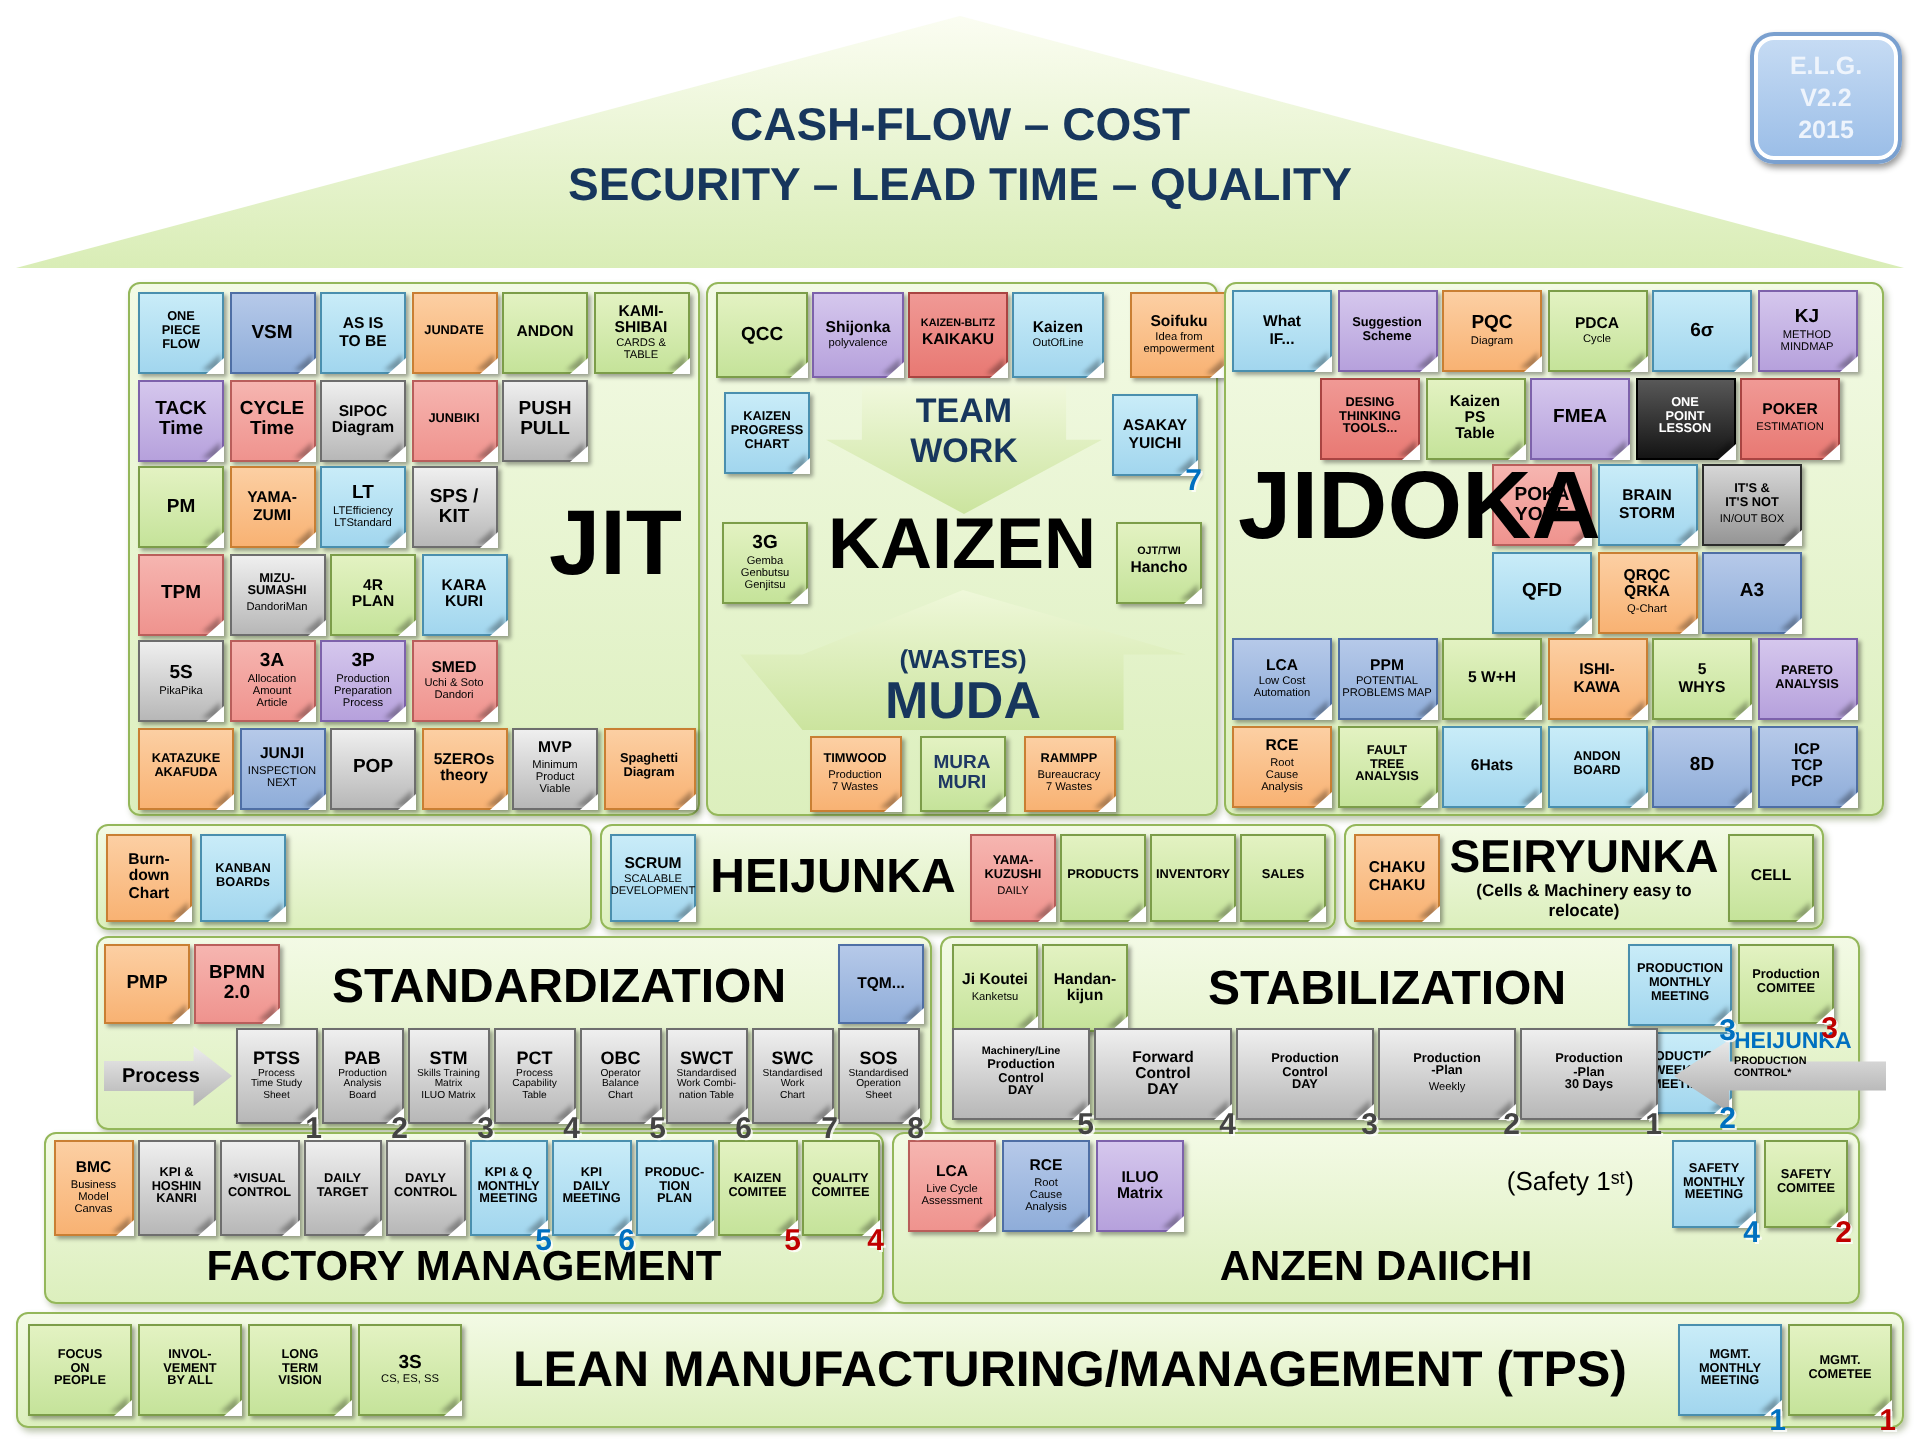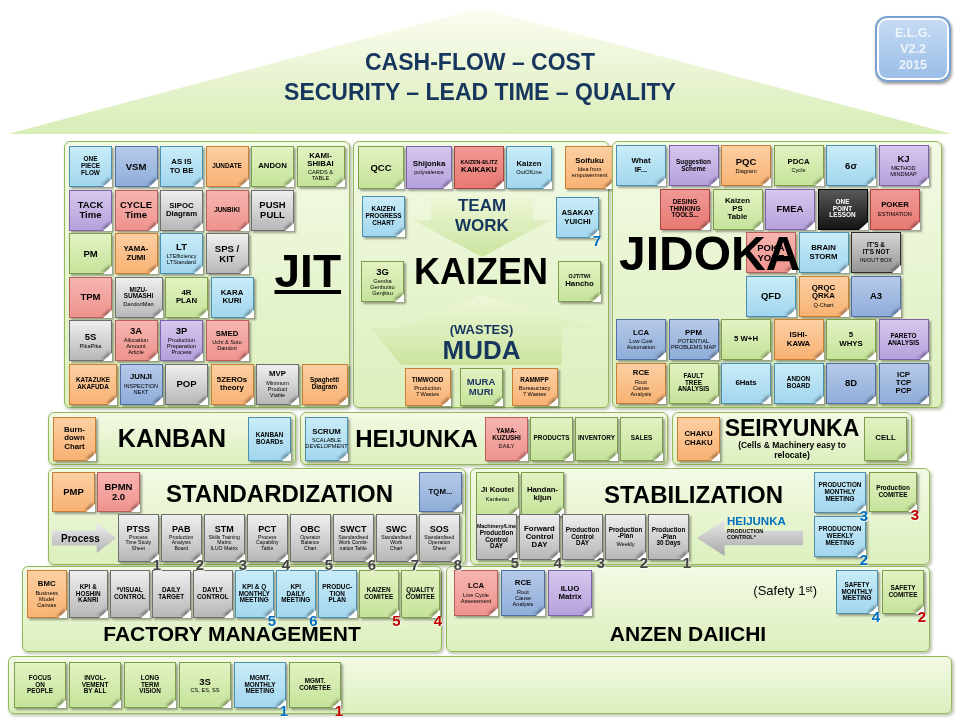--- a/index.html
+++ b/index.html
@@ -110,21 +110,21 @@
     display:flex;align-items:center;padding-left:9px;box-sizing:border-box;font-size:10px;font-weight:bold;
     filter:drop-shadow(1px 1px 1px #888)}
 
   
   #stab{left:470px;top:468px;width:460px;height:97px}
   .stab-head{position:absolute;left:5px;top:3px;display:flex;gap:2px}
   .stab-head .note{height:44px}
   .stab-title{position:absolute;left:95px;top:12px;width:255px;text-align:center;font-weight:800;font-size:24px}
   .stab-meet{position:absolute;right:5px;top:3px;width:110px;display:flex;flex-wrap:wrap;gap:3px}
   .stab-tools{position:absolute;left:5px;bottom:4px;display:flex;gap:2px;align-items:center}
-  .stab-tools .note{width:41px;height:46px}
+  .stab-tools .note{width:69px;height:46px}
   .heij-arrow{position:relative;flex:none;width:106px;height:46px;margin-left:6px}
   .heij-arrow .shape{position:absolute;left:0;top:6px;right:0;bottom:4px;
     background:linear-gradient(180deg,#e9e9e9,#a6a6a6);
     clip-path:polygon(0 50%,26% 0,26% 30%,100% 30%,100% 70%,26% 70%,26% 100%);
     filter:drop-shadow(1px 1px 1px #888)}
   .heij-arrow .txt{position:absolute;left:30px;top:1px;width:76px}
   .heij-arrow .l1{color:#0070c0;font-weight:800;font-size:11.5px;line-height:1.15}
   .heij-arrow .l2{font-size:5.4px;font-weight:bold;line-height:1.15;white-space:pre-line}
 
   
@@ -287,21 +287,21 @@
           <span class="t">MVP</span>
           <span class="s">Minimum
 Product
 Viable</span>
         </div>
         <div class="note c-orange xs" style="width: 46px;">
           <span class="t">Spaghetti
 Diagram</span>
         </div>
       </div>
-    <div class="pillar-title" id="jit-title" style="white-space: pre-line; text-decoration: underline;">JIT</div>
+    <div class="pillar-title" id="jit-title" style="white-space: pre-line;">JIT</div>
   </div>
 
   <div class="panel" id="kaizen">
     <div id="kz-r1">
         <div class="note c-green">
           <span class="t">QCC</span>
         </div>
         <div class="note c-purple sm">
           <span class="t">Shijonka</span>
           <span class="s">polyvalence</span>
@@ -511,21 +511,20 @@
   </div>
 
   <div class="panel band" id="kanban-band">
     <div class="nrow">
         <div class="note c-orange sm">
           <span class="t">Burn-
 down
 Chart</span>
         </div>
       </div>
-    <div class="title" style="white-space: pre-line;">KANBAN</div>
     <div class="nrow">
         <div class="note c-lightblue xs">
           <span class="t">KANBAN
 BOARDs</span>
         </div>
       </div>
   </div>
   <div class="panel band" id="heijunka-band">
     <div class="nrow">
         <div class="note c-lightblue sm">
@@ -833,20 +832,21 @@
         <div class="note c-green xs">
           <span class="t">LONG
 TERM
 VISION</span>
         </div>
         <div class="note c-green">
           <span class="t">3S</span>
           <span class="s">CS, ES, SS</span>
         </div>
       </div>
+    <div class="bt-title" style="white-space: pre-line;">LEAN MANUFACTURING/MANAGEMENT  (TPS)</div>
     <div class="nrow" style="gap:3px">
         <div class="note c-lightblue xs">
           <span class="t">MGMT.
 MONTHLY
 MEETING</span>
           <span class="badge b-blue">1</span>
         </div>
         <div class="note c-green xs">
           <span class="t">MGMT.
 COMETEE</span>

